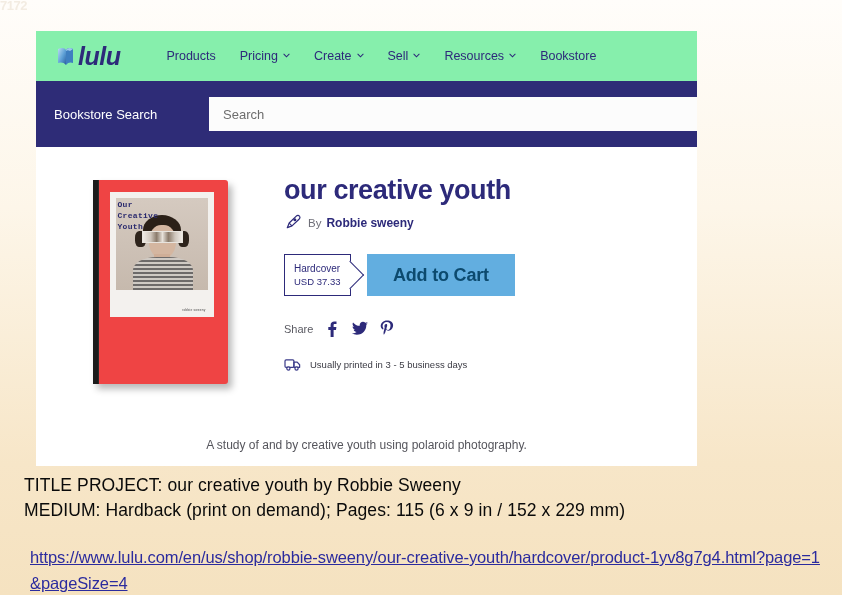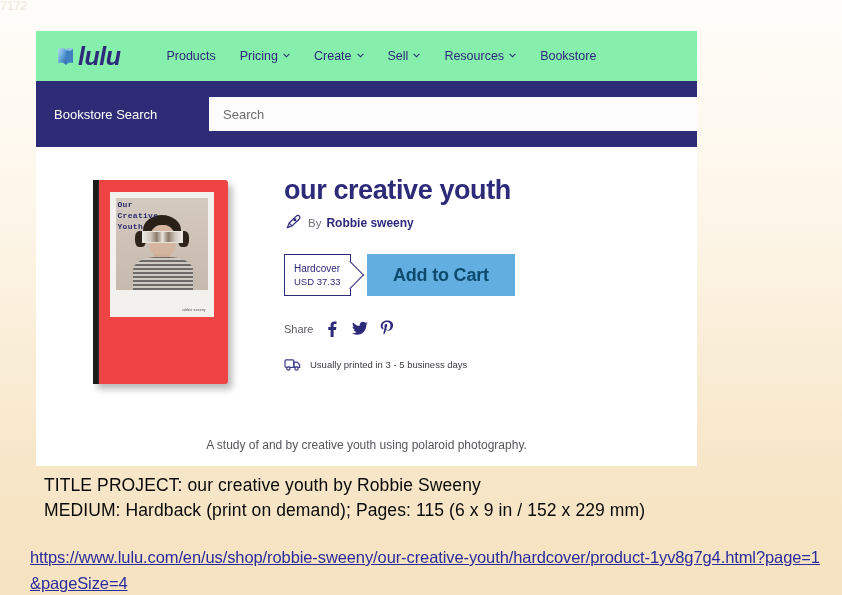--- a/index.html
+++ b/index.html
@@ -308,21 +308,21 @@
   .description {
     text-align: center;
     font-size: 12px;
     color: #55555c;
     margin-top: 54px;
   }
 
   
   .caption {
     position: absolute;
-    left: 44px;
+    left: 24px;
     top: 473px;
     font-size: 17.5px;
     color: #0a0a0a;
     line-height: 25px;
     letter-spacing: 0.1px;
     white-space: nowrap;
   }
   .url-block {
     position: absolute;
     left: 30px;

